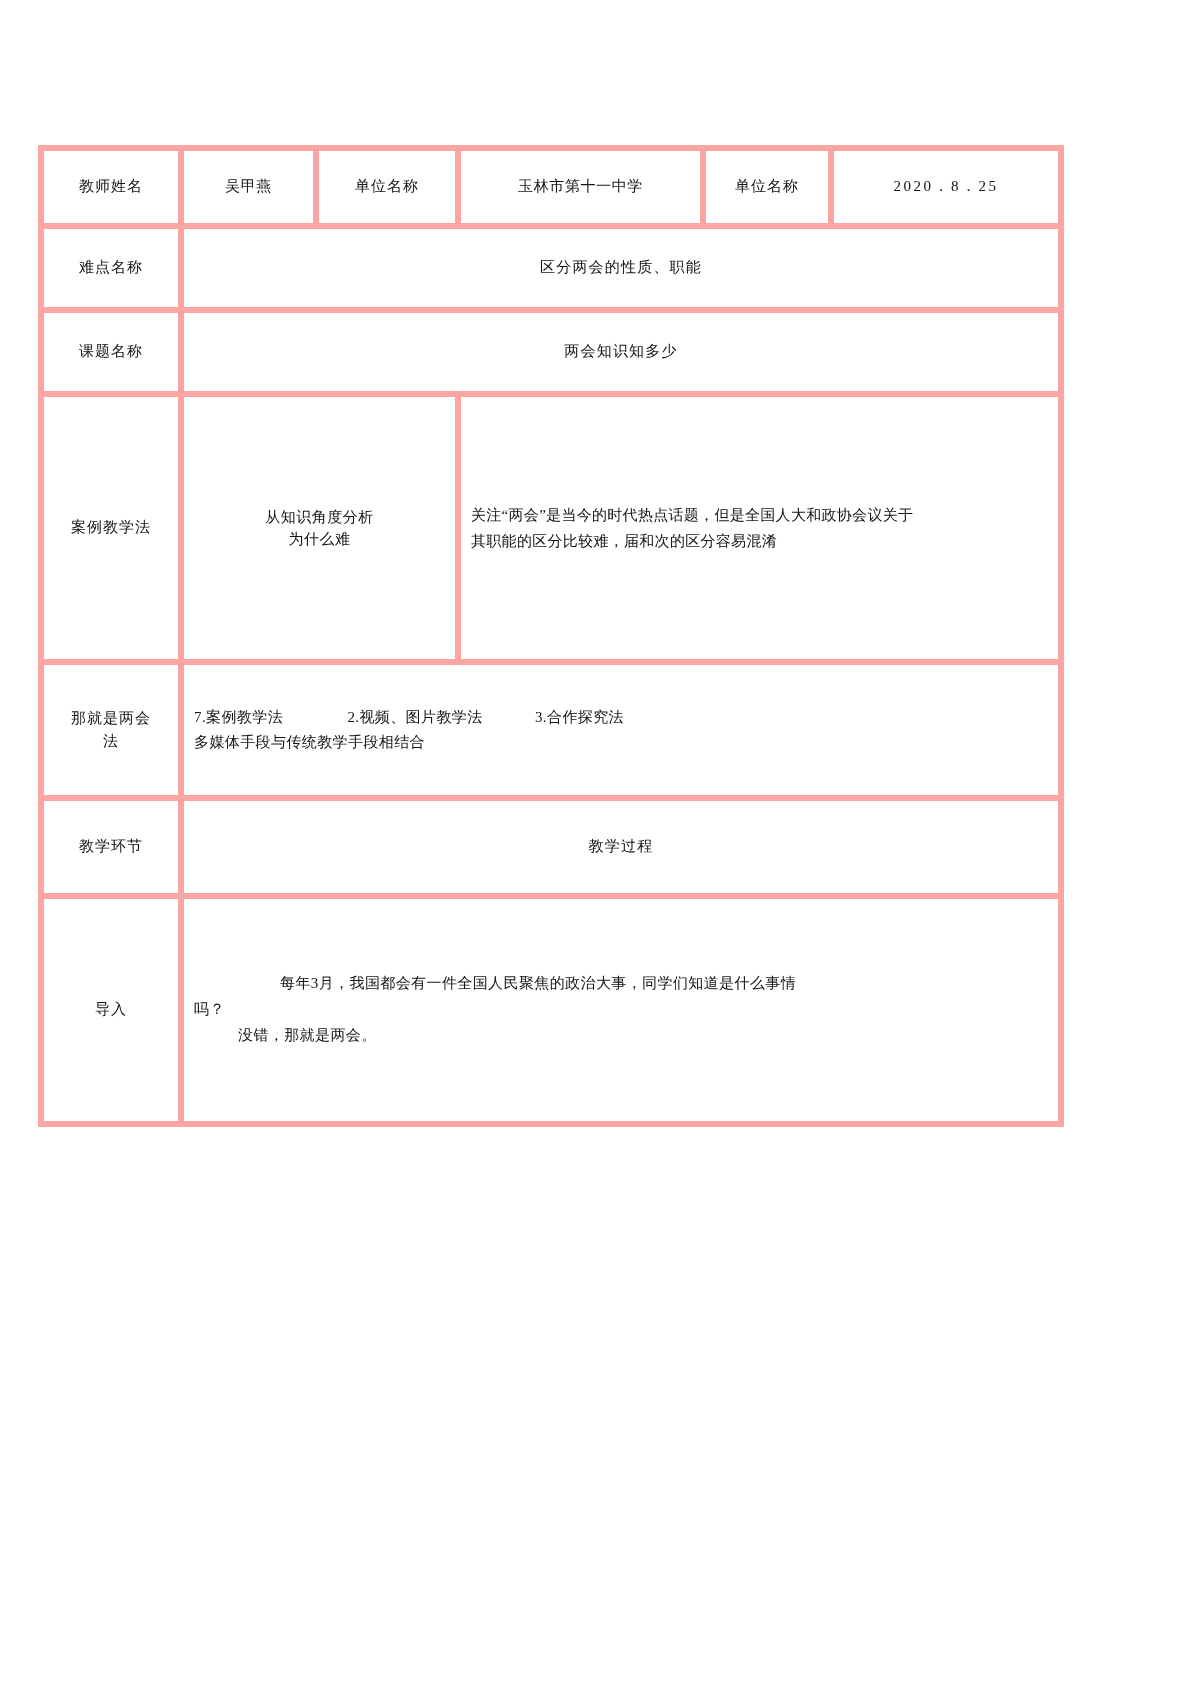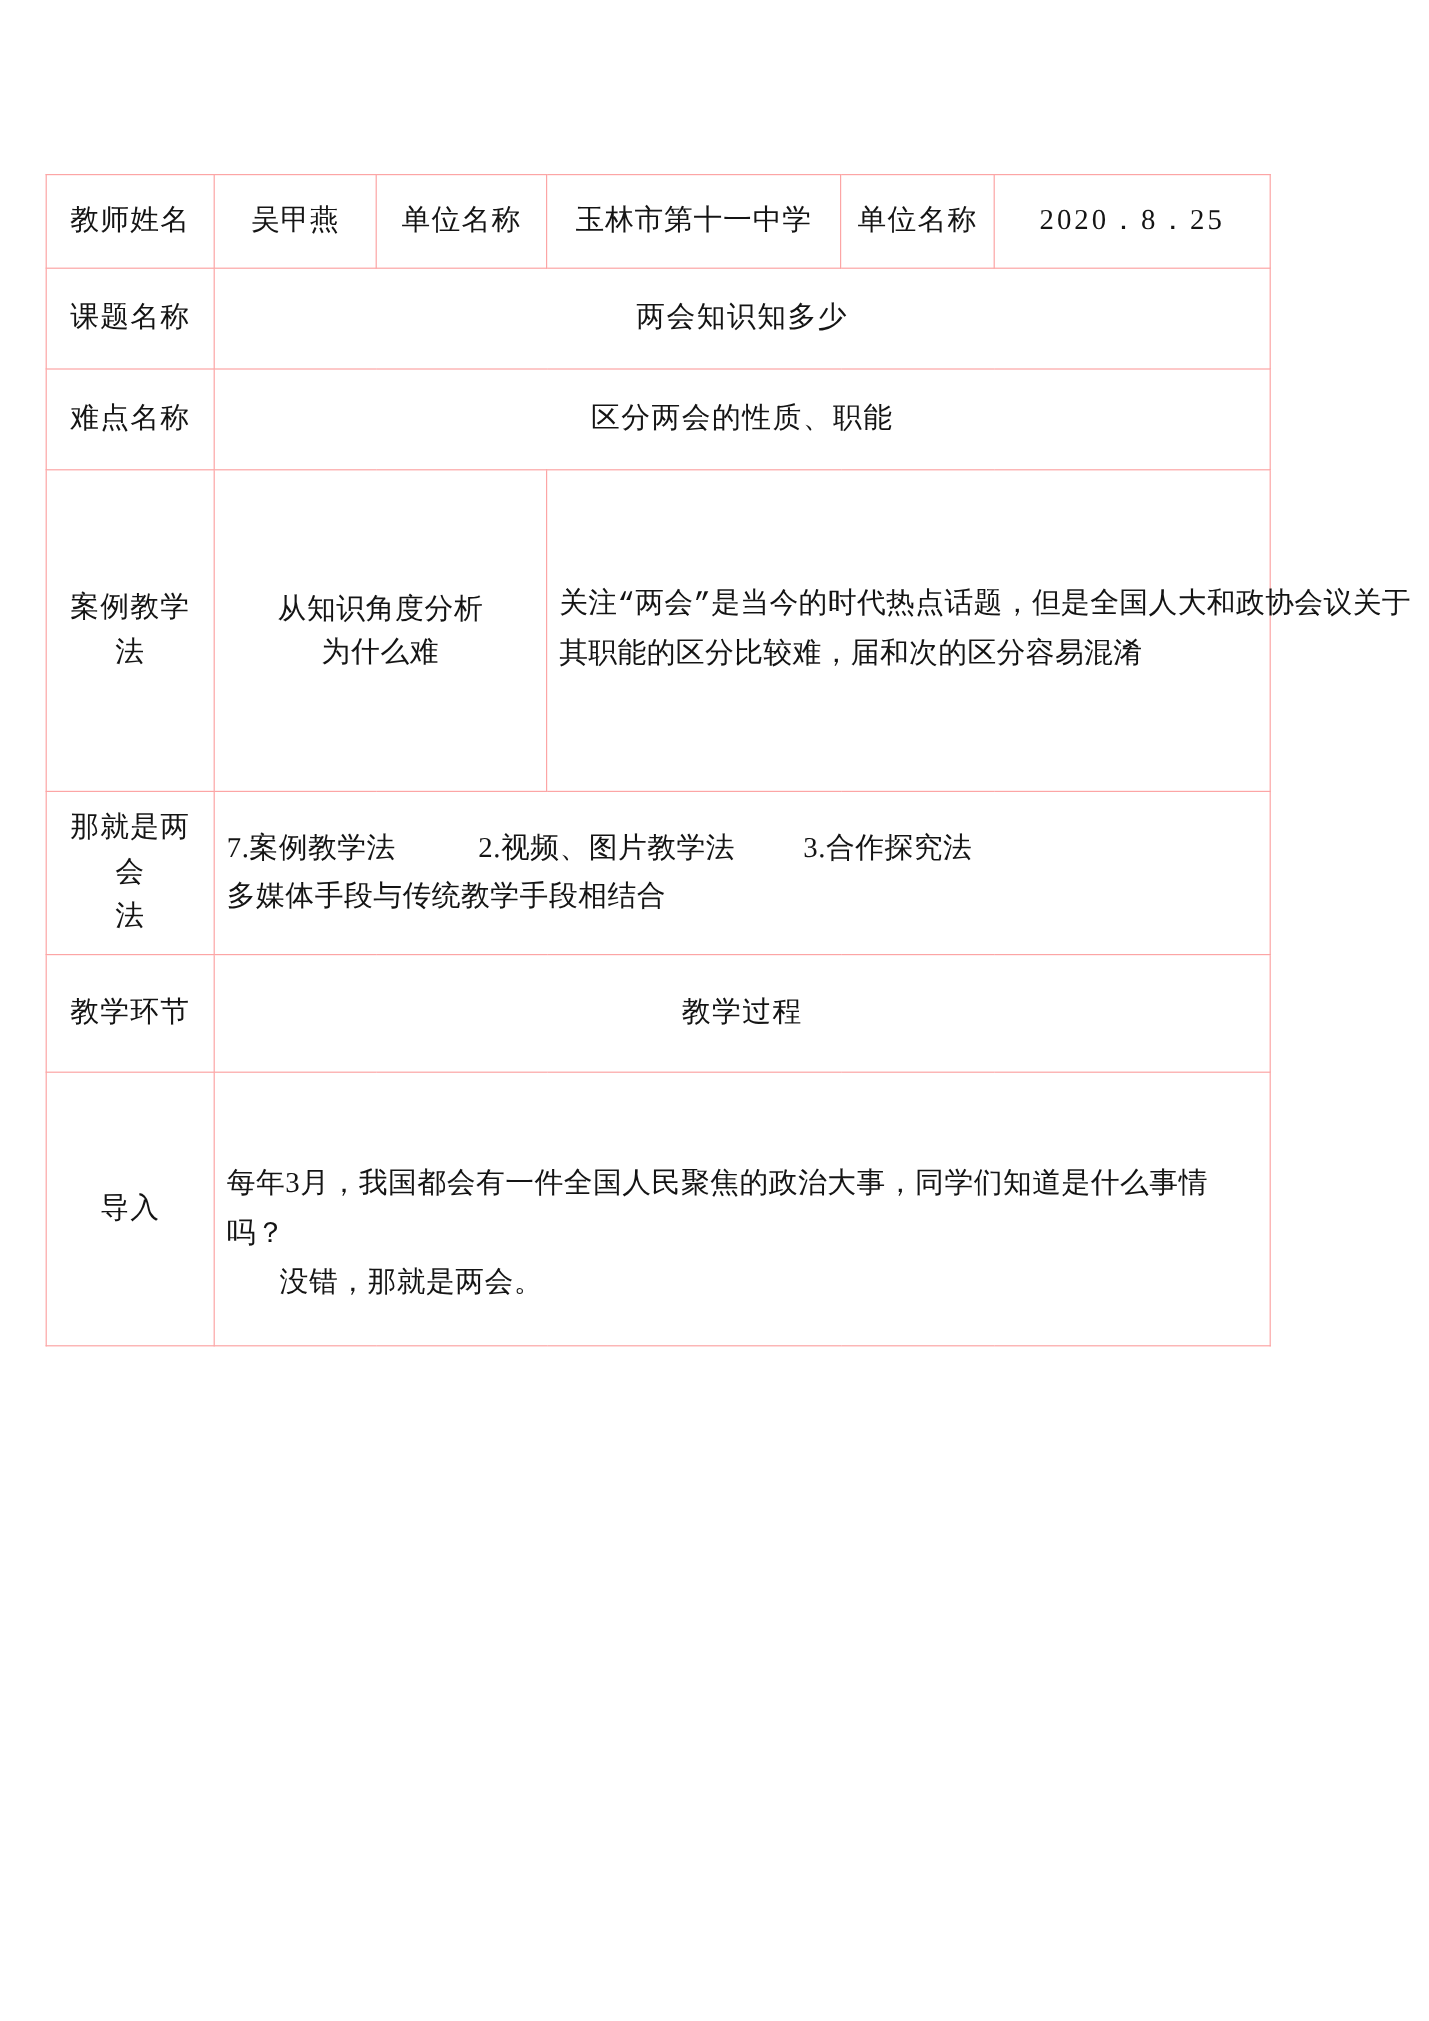--- a/index.html
+++ b/index.html
@@ -33,24 +33,24 @@
   }
 
   table.lesson-table {
     border-collapse: collapse;
     table-layout: fixed;
     width: 1020px;
     background: #ffffff;
   }
 
   table.lesson-table td {
-    border: 1px solid #fca5a5;
+    border: 6px solid #fca5a5;
     padding: 0;
     vertical-align: middle;
-    font-size: 24px;
+    font-size: 15px;
     line-height: 1.55;
     color: #141414;
     letter-spacing: 0.6px;
   }
 
   
   .c {
     padding: 6px 8px;
     box-sizing: border-box;
   }
@@ -79,21 +79,20 @@
     text-align: center;
     line-height: 1.5;
     letter-spacing: 0.5px;
   }
 
   .analysis-body {
     text-align: left;
     line-height: 1.75;
     letter-spacing: 0.3px;
     padding: 6px 10px 6px 10px;
-    font-family: Liberation Mono, monospace;
   }
 
   .methods-body {
     text-align: left;
     line-height: 1.65;
     letter-spacing: 0.4px;
     padding: 6px 10px;
   }
 
   .methods-line-1 .m-gap { display: inline-block; width: 56px; }
@@ -152,33 +151,33 @@
           <div class="c label-cell">单位名称</div>
         </td>
         <td>
           <div class="c date-cell">2020．8．25</div>
         </td>
       </tr>
 
 
       <tr class="r-title">
         <td>
+          <div class="c label-cell">难点名称</div>
+        </td>
+        <td colspan="5">
+          <div class="c title-row-cell">区分两会的性质、职能</div>
+        </td>
+      </tr>
+
+      <tr class="r-title">
+        <td>
           <div class="c label-cell">课题名称</div>
         </td>
         <td colspan="5">
           <div class="c title-row-cell">两会知识知多少</div>
-        </td>
-      </tr>
-
-      <tr class="r-title">
-        <td>
-          <div class="c label-cell">难点名称</div>
-        </td>
-        <td colspan="5">
-          <div class="c title-row-cell">区分两会的性质、职能</div>
         </td>
       </tr>
 
       <tr class="r-analy">
         <td>
           <div class="c label-cell">案例教学法</div>
         </td>
         <td colspan="2">
           <div class="c analysis-sub">
             <span>从知识角度分析</span><br>

